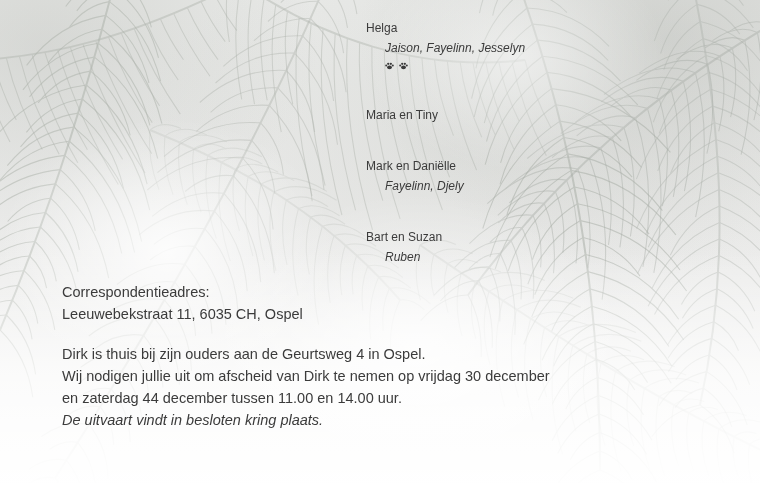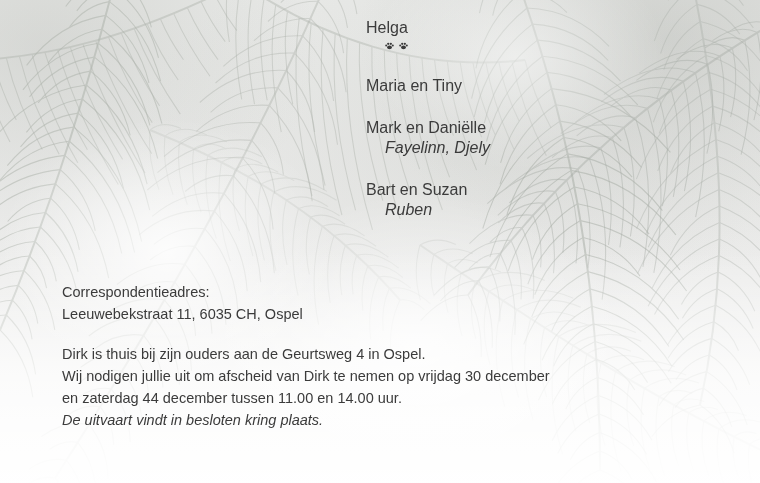--- a/index.html
+++ b/index.html
@@ -19,24 +19,24 @@
     position:absolute;inset:0;z-index:1;pointer-events:none;
     background:
       radial-gradient(ellipse 240px 190px at 22% 52%, rgba(255,255,255,0.85), rgba(255,255,255,0) 70%),
       radial-gradient(ellipse 300px 220px at 55% 72%, rgba(255,255,255,0.8), rgba(255,255,255,0) 70%),
       radial-gradient(ellipse 200px 150px at 68% 12%, rgba(255,255,255,0.55), rgba(255,255,255,0) 75%),
       linear-gradient(to bottom, rgba(255,255,255,0) 52%, rgba(255,255,255,0.72) 78%, rgba(255,255,255,0.97) 100%);
   }
   .txt{color:#3b3b3b;}
   .right-col{
     position:absolute;left:366px;top:18px;z-index:2;
-    font-size:16px;line-height:20px;
+    font-size:12px;line-height:20px;
   }
   .family{margin:0;}
-  .family + .family{margin-top:22px;}
+  .family + .family{margin-top:31px;}
   .children{font-style:italic;padding-left:19px;}
   .paw-row{padding-left:19px;height:16px;display:flex;align-items:center;gap:5px;}
   .paw-row svg{display:block;}
   .left-col{
     position:absolute;left:62px;top:281px;z-index:2;
     font-size:14.5px;line-height:22px;
   }
   .visitation{margin-top:18px;}
   .funeral{font-style:italic;}
 </style>
@@ -495,20 +495,21 @@
         <path d="M400.0,300.0 Q388.2,324.3 390.8,356.0" stroke-width="1.1"></path>
         <path d="M400.0,300.0 Q412.3,298.3 424.4,309.9" stroke-width="1.1"></path>
       </g>
     </svg>
   <div class="fade"></div>
 
   <div class="right-col txt">
 
     <div class="family">
       <div>Helga</div>
+      <div class="children">Jaison, Fayelinn, Jesselyn</div>
       <div class="paw-row">
         <svg width="9" height="8" viewBox="0 0 24 20" fill="#3a3a3a">
             <ellipse cx="12" cy="13.5" rx="6.5" ry="5"></ellipse>
             <circle cx="3.2" cy="8.5" r="2.7"></circle>
             <circle cx="8.5" cy="4" r="3"></circle>
             <circle cx="15.5" cy="4" r="3"></circle>
             <circle cx="20.8" cy="8.5" r="2.7"></circle>
           </svg>
         <svg width="9" height="8" viewBox="0 0 24 20" fill="#3a3a3a">
             <ellipse cx="12" cy="13.5" rx="6.5" ry="5"></ellipse>

